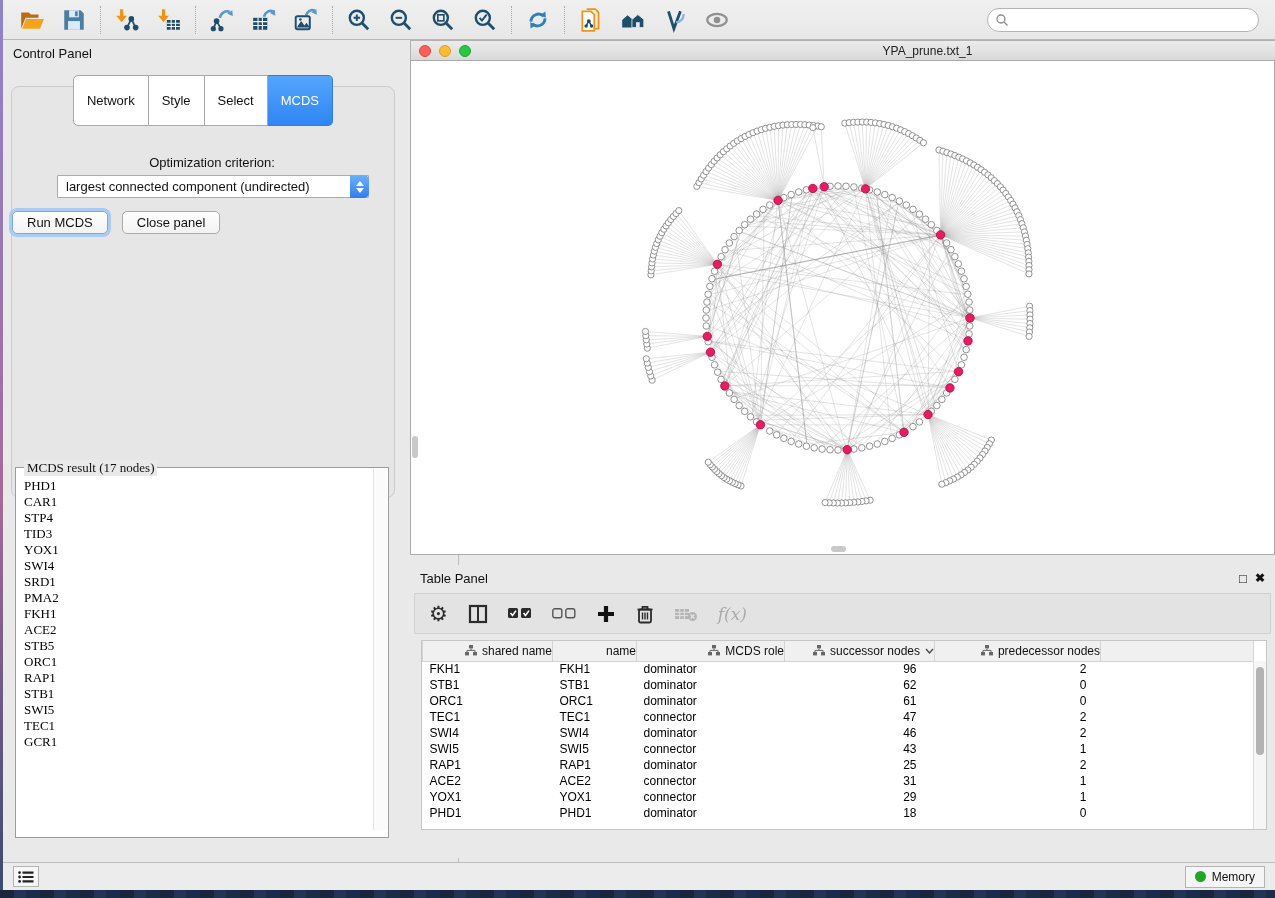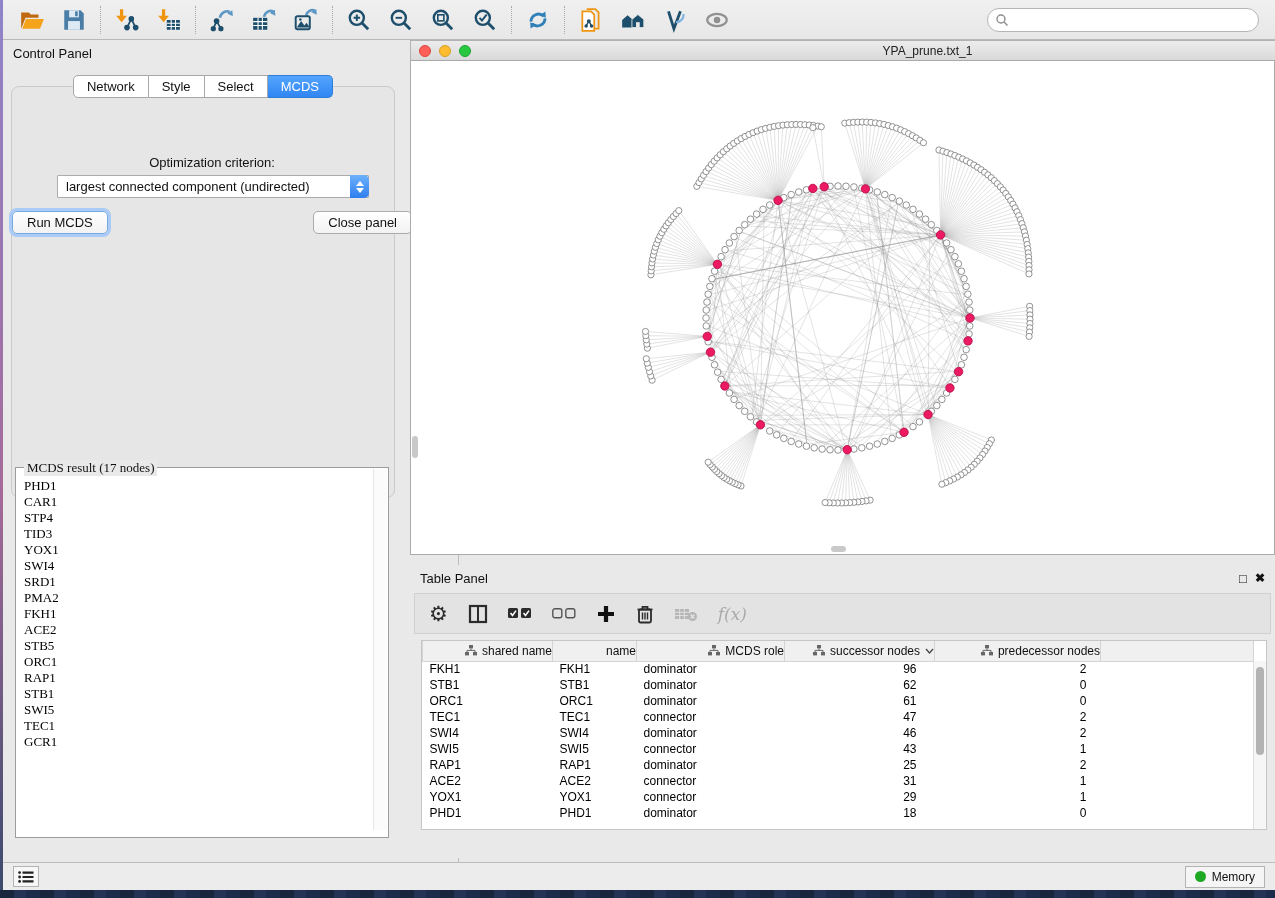--- a/index.html
+++ b/index.html
@@ -32,36 +32,36 @@
     background:#e9e9e9; border-right:1px solid #bdbdbd; }
   .panel-titlebar { height:26px; display:flex; align-items:center; padding:0 10px; }
   .panel-title { font-size:13px; color:#111; }
   .panel-ctrl { margin-left:auto; display:flex; gap:8px; align-items:center; }
   .wicon { font-size:12px; color:#111; font-weight:bold; cursor:pointer; line-height:1; }
   .wicon.float { font-weight:normal; font-size:13px; }
 
   .cp-card { position:absolute; left:8px; top:46px; width:384px; height:412px;
     background:#e6e6e6; border:1px solid #cbcbcb; border-radius:8px;padding-left:8px; }
   .tabs-row { position:absolute; left:0; top:35px; width:400px; display:flex; justify-content:center; z-index:3; }
-  .tab { font-size:13px; padding:3px 13px; background:#fff; border:1px solid #a8a8a8; border-left:none;
+  .tab { font-size:13px; padding:17px 13px; background:#fff; border:1px solid #a8a8a8; border-left:none;
     color:#111; cursor:pointer; }
   .tab:first-child { border-left:1px solid #a8a8a8; border-radius:5px 0 0 5px; }
   .tab:last-child { border-radius:0 5px 5px 0; }
   .tab.selected { background:linear-gradient(#55a5fd,#2f86f3); border-color:#2f7fd6; color:#fff; }
 
   .opt-label { position:absolute; left:0; top:68px; width:400px; text-align:center; font-size:13px; color:#111; }
   .dropdown { position:absolute; left:45px; top:88px; width:312px; height:23px; background:#fff;
     border:1px solid #ababab; border-radius:1px; display:flex; align-items:center; cursor:pointer; }
   .dropdown .dd-text { flex:1; font-size:13px; padding-left:8px; color:#111; white-space:nowrap; }
   .dd-stepper { width:19px; height:23px; margin-right:-1px; border-radius:0 5px 5px 0;
     background:linear-gradient(#6db1fb,#2e7ef0); display:flex; flex-direction:column;
     align-items:center; justify-content:center; gap:2px; }
   .dd-stepper svg { display:block; }
 
-  .btn-row { position:absolute; left:0; top:124px; width:400px; display:flex; justify-content:space-between; gap:14px; }
+  .btn-row { position:absolute; left:0; top:124px; width:400px; display:flex; justify-content:flex-start; gap:14px; }
   .pbtn { font-size:13px; height:23px; padding:0 14px; background:linear-gradient(#ffffff,#f2f2f2);
     border:1px solid #ababab; border-radius:5px; cursor:pointer; color:#111; }
   .pbtn.focused { box-shadow:0 0 0 3px #a9cbf5; border-color:#7aa8e0; }
 
   .result-box { position:absolute; left:12px; top:427px; width:374px; height:371px;
     background:#fff; border:1px solid #9c9c9c;font-family:Liberation Serif, serif; }
   .result-legend { position:absolute; left:8px; top:-8px; background:#e9e9e9; padding:0 3px;
     font-size:13px; color:#111; }
   .result-list { position:absolute; left:1px; top:10px; width:352px; height:352px;
     overflow:hidden; font-size:13px; line-height:16px; color:#000; padding-left:7px; }

